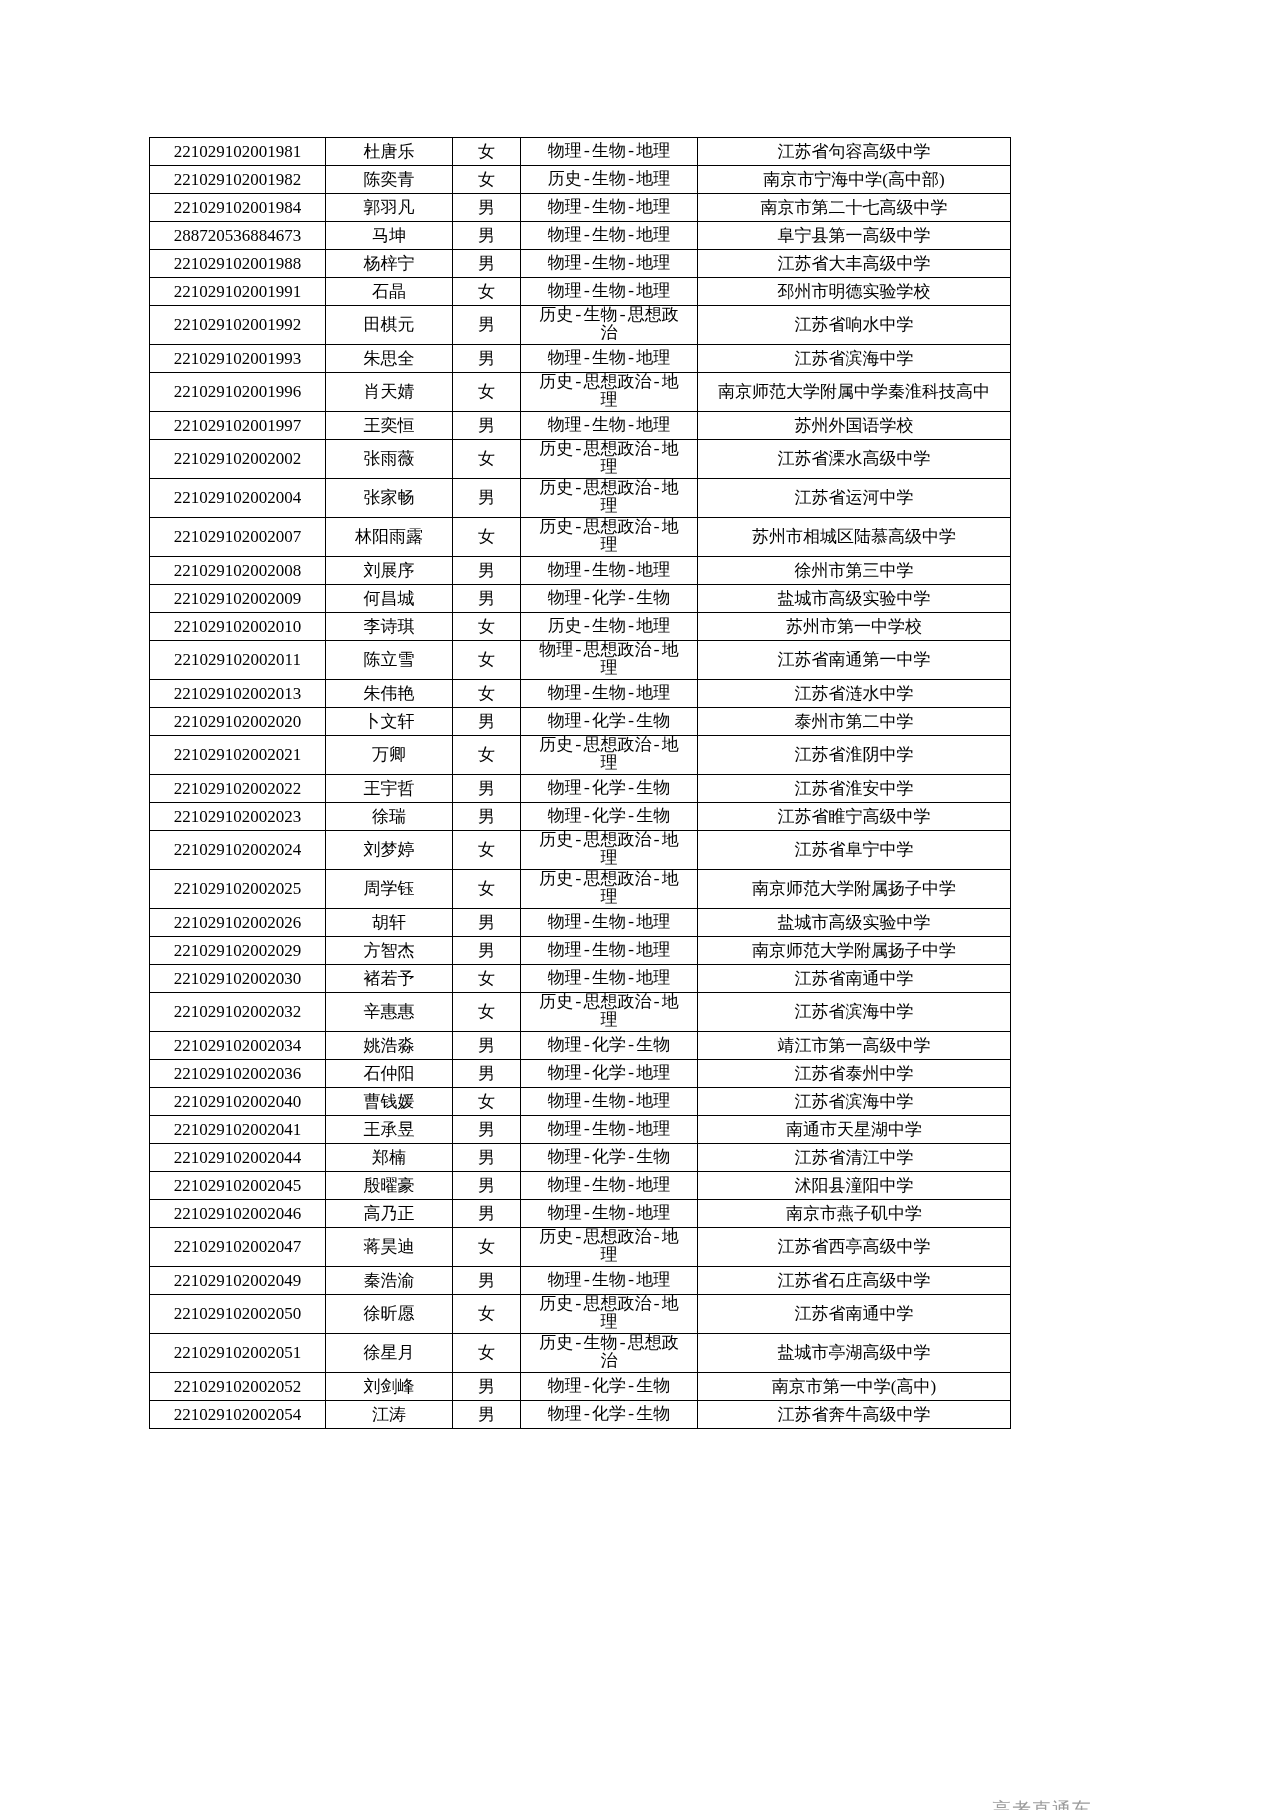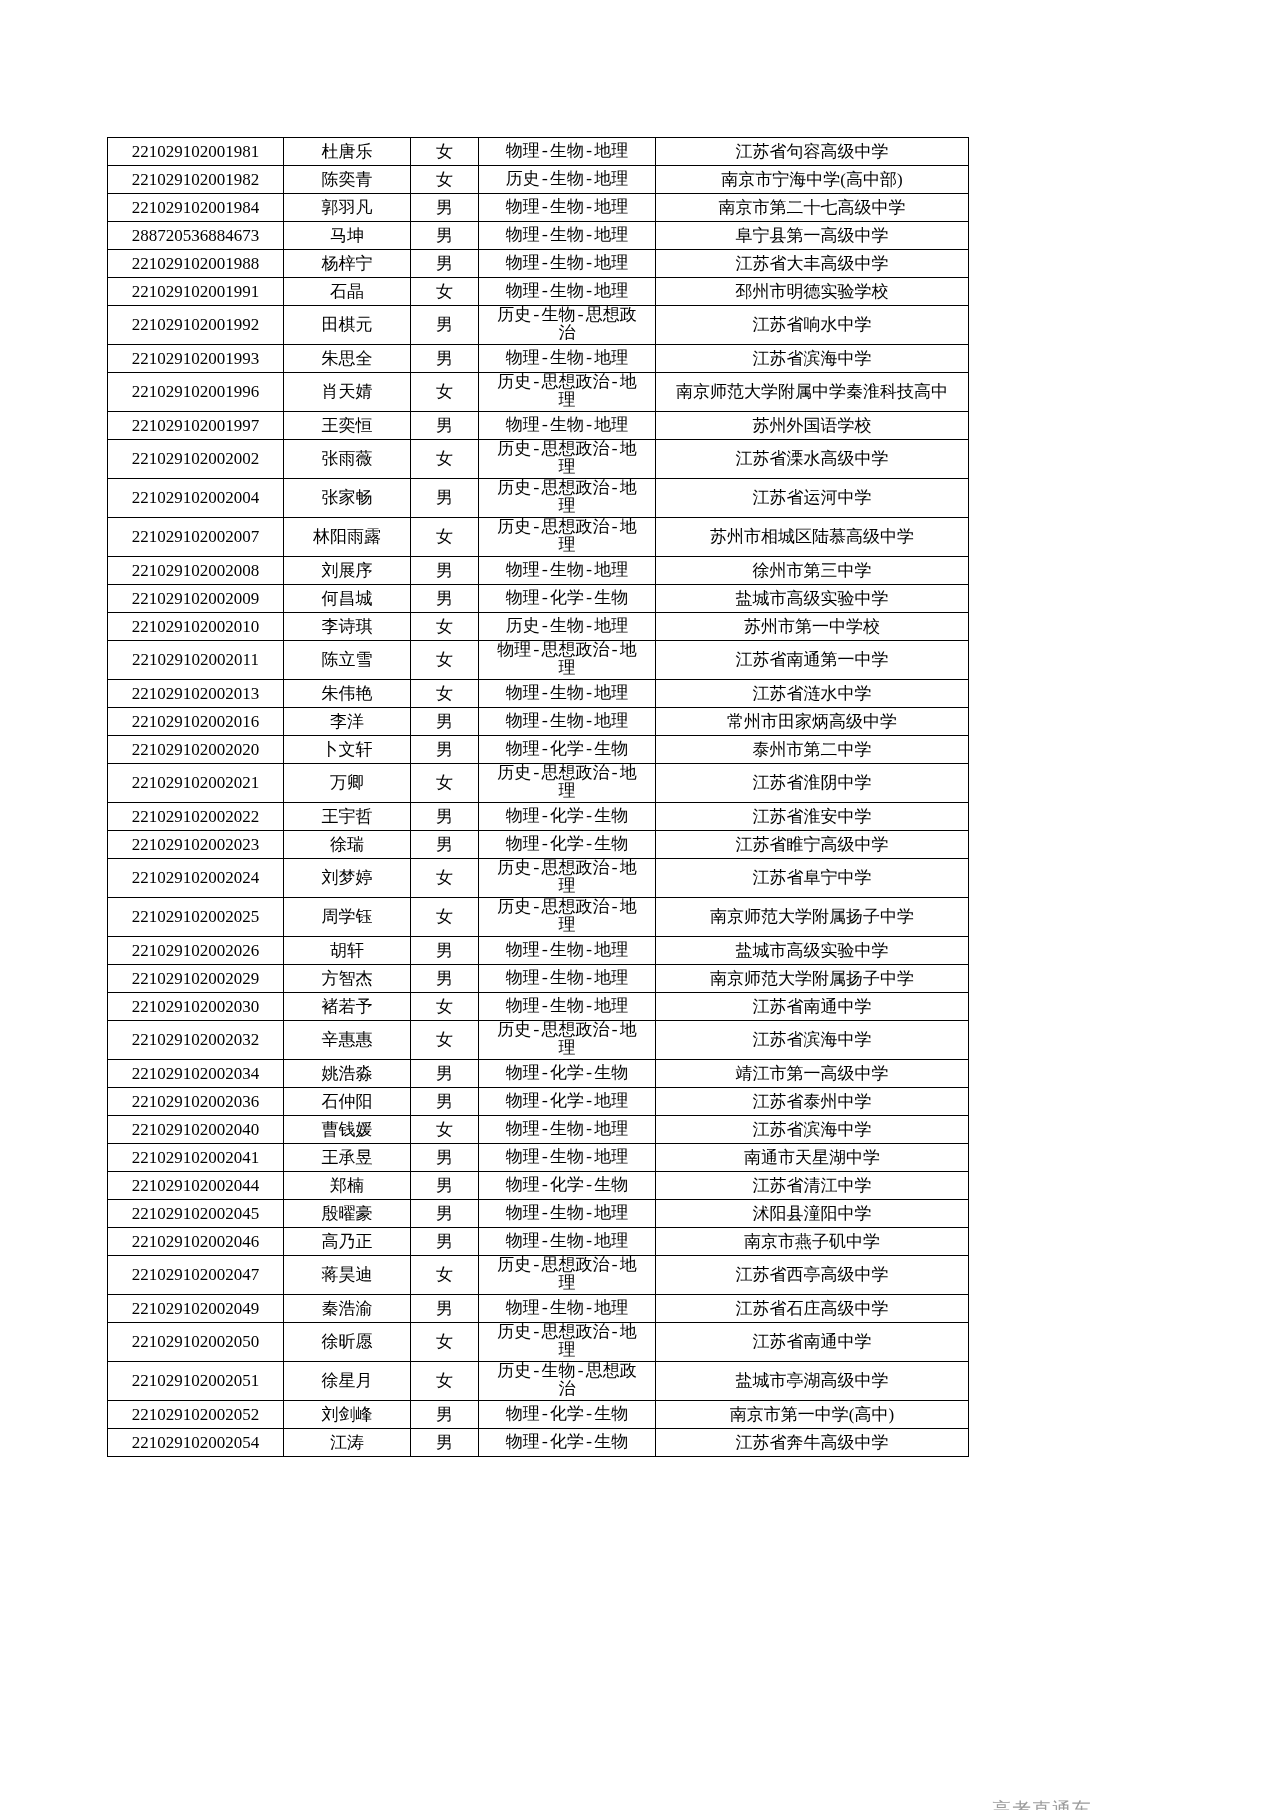--- a/index.html
+++ b/index.html
@@ -11,20 +11,21 @@
     position: relative;
     width: 1280px;
     height: 1810px;
     font-family: "Liberation Serif", "DejaVu Serif", serif;
     color: #000000;
   }
   .page {
     position: absolute;
     inset: 0;
     background: #ffffff;
+    margin-left: 42px;
   }
   table.roster {
     position: absolute;
     left: 107px;
     top: 137px;
     width: 861px;
     border-collapse: collapse;
     table-layout: fixed;
     font-size: 17px;
   }
@@ -232,29 +233,20 @@
         <tr>
           <td>221029102002013</td>
           <td>朱伟艳</td>
           <td>女</td>
           <td>
             <div class="subj">物理-生物-地理</div>
           </td>
           <td class="school-cell">江苏省涟水中学</td>
         </tr>
         <tr>
-          <td>221029102002016</td>
-          <td>李洋</td>
-          <td>男</td>
-          <td>
-            <div class="subj">物理-生物-地理</div>
-          </td>
-          <td class="school-cell">常州市田家炳高级中学</td>
-        </tr>
-        <tr>
           <td>221029102002020</td>
           <td>卜文轩</td>
           <td>男</td>
           <td>
             <div class="subj">物理-化学-生物</div>
           </td>
           <td class="school-cell">泰州市第二中学</td>
         </tr>
         <tr>
           <td>221029102002021</td>

